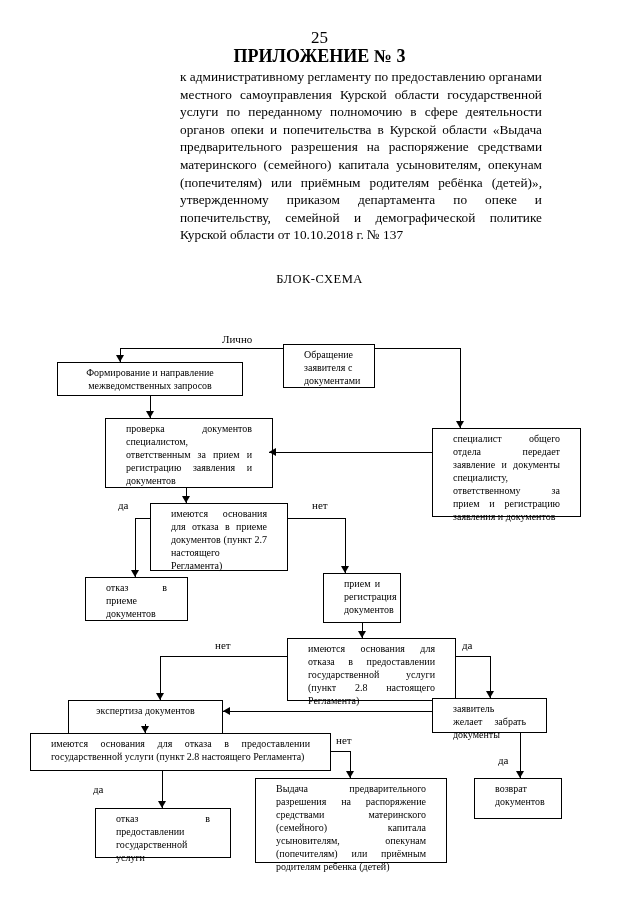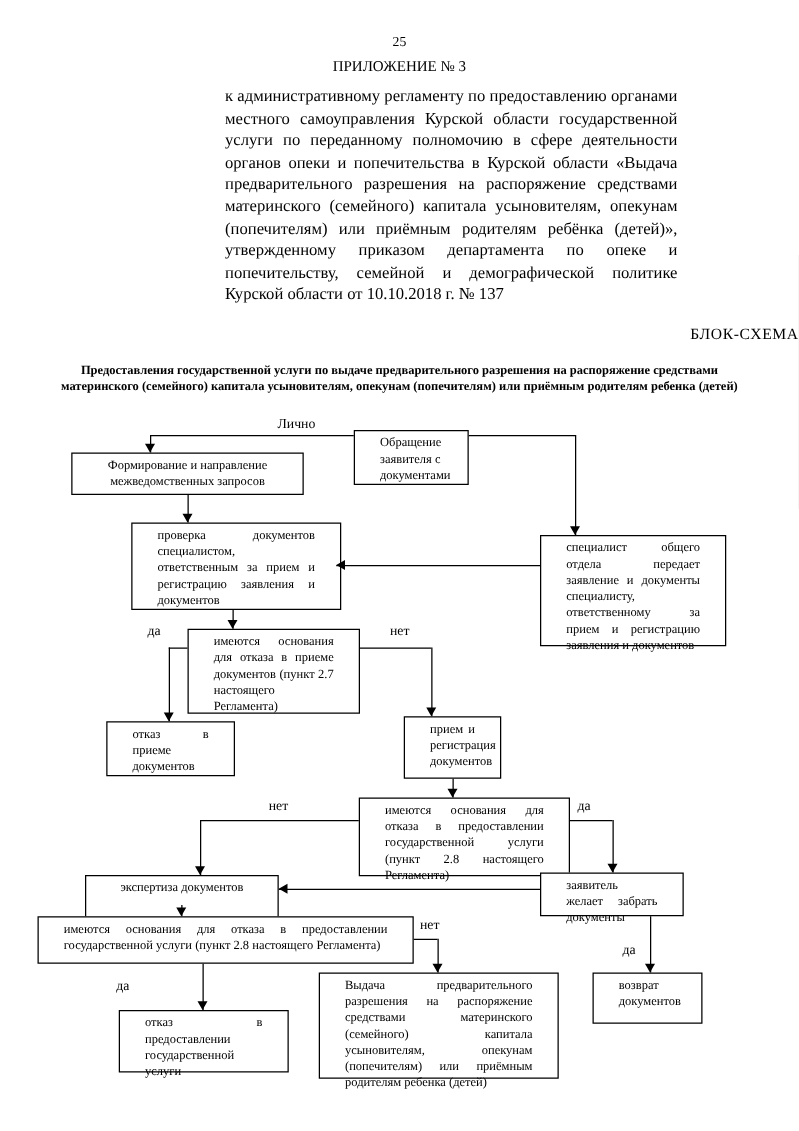--- a/index.html
+++ b/index.html
@@ -6,27 +6,27 @@
   .page {
     position:relative;
     width:639px; height:905px;
     margin:0 auto;
     background:#ffffff;
     font-family:"Liberation Serif", serif;
     color:#000;
     overflow:hidden;
   }
   .centered { position:absolute; left:0; width:639px; text-align:center; }
-  .pagenum { top:28px; font-size:11px; }
-  .appendix-title { top:46px; font-size:12px; }
+  .pagenum { top:28px; font-size:17px; }
+  .appendix-title { top:46px; font-size:18px;font-weight:bold; }
   .para {
     position:absolute; left:180px; top:68px; width:362px;
     font-size:13.3px; line-height:17.6px; text-align:justify;
   }
-  .scheme-title { top:260px; font-size:12.5px; letter-spacing:0.5px;text-align:right; }
+  .scheme-title { top:272px; font-size:12.5px; letter-spacing:0.5px; }
   .scheme-subtitle {
     position:absolute; left:40px; top:291px; width:559px;
     text-align:center; font-size:10px; line-height:12.5px; font-weight:bold;
   }
   .box {
     position:absolute;
     border:1px solid #000;
     background:#fff;
     box-sizing:border-box;
     font-size:10px; line-height:13px;
@@ -53,21 +53,20 @@
 </style>
 </head>
 <body>
 
 <div class="page">
 
   <div class="centered pagenum">25</div>
   <div class="centered appendix-title">ПРИЛОЖЕНИЕ № 3</div>
   <div class="para">к административному регламенту по предоставлению органами местного самоуправления Курской области государственной услуги по переданному полномочию в сфере деятельности органов опеки и попечительства в Курской области «Выдача предварительного разрешения на распоряжение средствами материнского (семейного) капитала усыновителям, опекунам (попечителям) или приёмным родителям ребёнка (детей)», утвержденному приказом департамента по опеке и попечительству, семейной и демографической политике Курской области от 10.10.2018 г. № 137</div>
   <div class="centered scheme-title">БЛОК-СХЕМА</div>
-  <div class="scheme-subtitle">Предоставления государственной услуги по выдаче предварительного разрешения на распоряжение средствами материнского (семейного) капитала усыновителям, опекунам (попечителям) или приёмным родителям ребенка (детей)</div>
 
   <div class="box l" style="left:283px;top:344px;width:92px;height:44px">Обращение заявителя с документами</div>
   <div class="box c" style="left:57px;top:362px;width:186px;height:34px">Формирование и направление межведомственных запросов</div>
   <div class="box j" style="left:432px;top:428px;width:149px;height:89px">специалист общего отдела передает заявление и документы специалисту, ответственному за прием и регистрацию заявления и документов</div>
   <div class="box j" style="left:105px;top:418px;width:168px;height:70px">проверка документов специалистом, ответственным за прием и регистрацию заявления и документов</div>
   <div class="box j" style="left:150px;top:503px;width:138px;height:68px">имеются основания для отказа в приеме документов (пункт 2.7 настоящего Регламента)</div>
   <div class="box j" style="left:85px;top:577px;width:103px;height:44px">отказ в приеме документов</div>
   <div class="box j" style="left:323px;top:573px;width:78px;height:50px">прием и регистрация документов</div>
   <div class="box j" style="left:287px;top:638px;width:169px;height:63px">имеются основания для отказа в предоставлении государственной услуги (пункт 2.8 настоящего Регламента)</div>
   <div class="box c" style="left:68px;top:700px;width:155px;height:36px">экспертиза документов</div>

